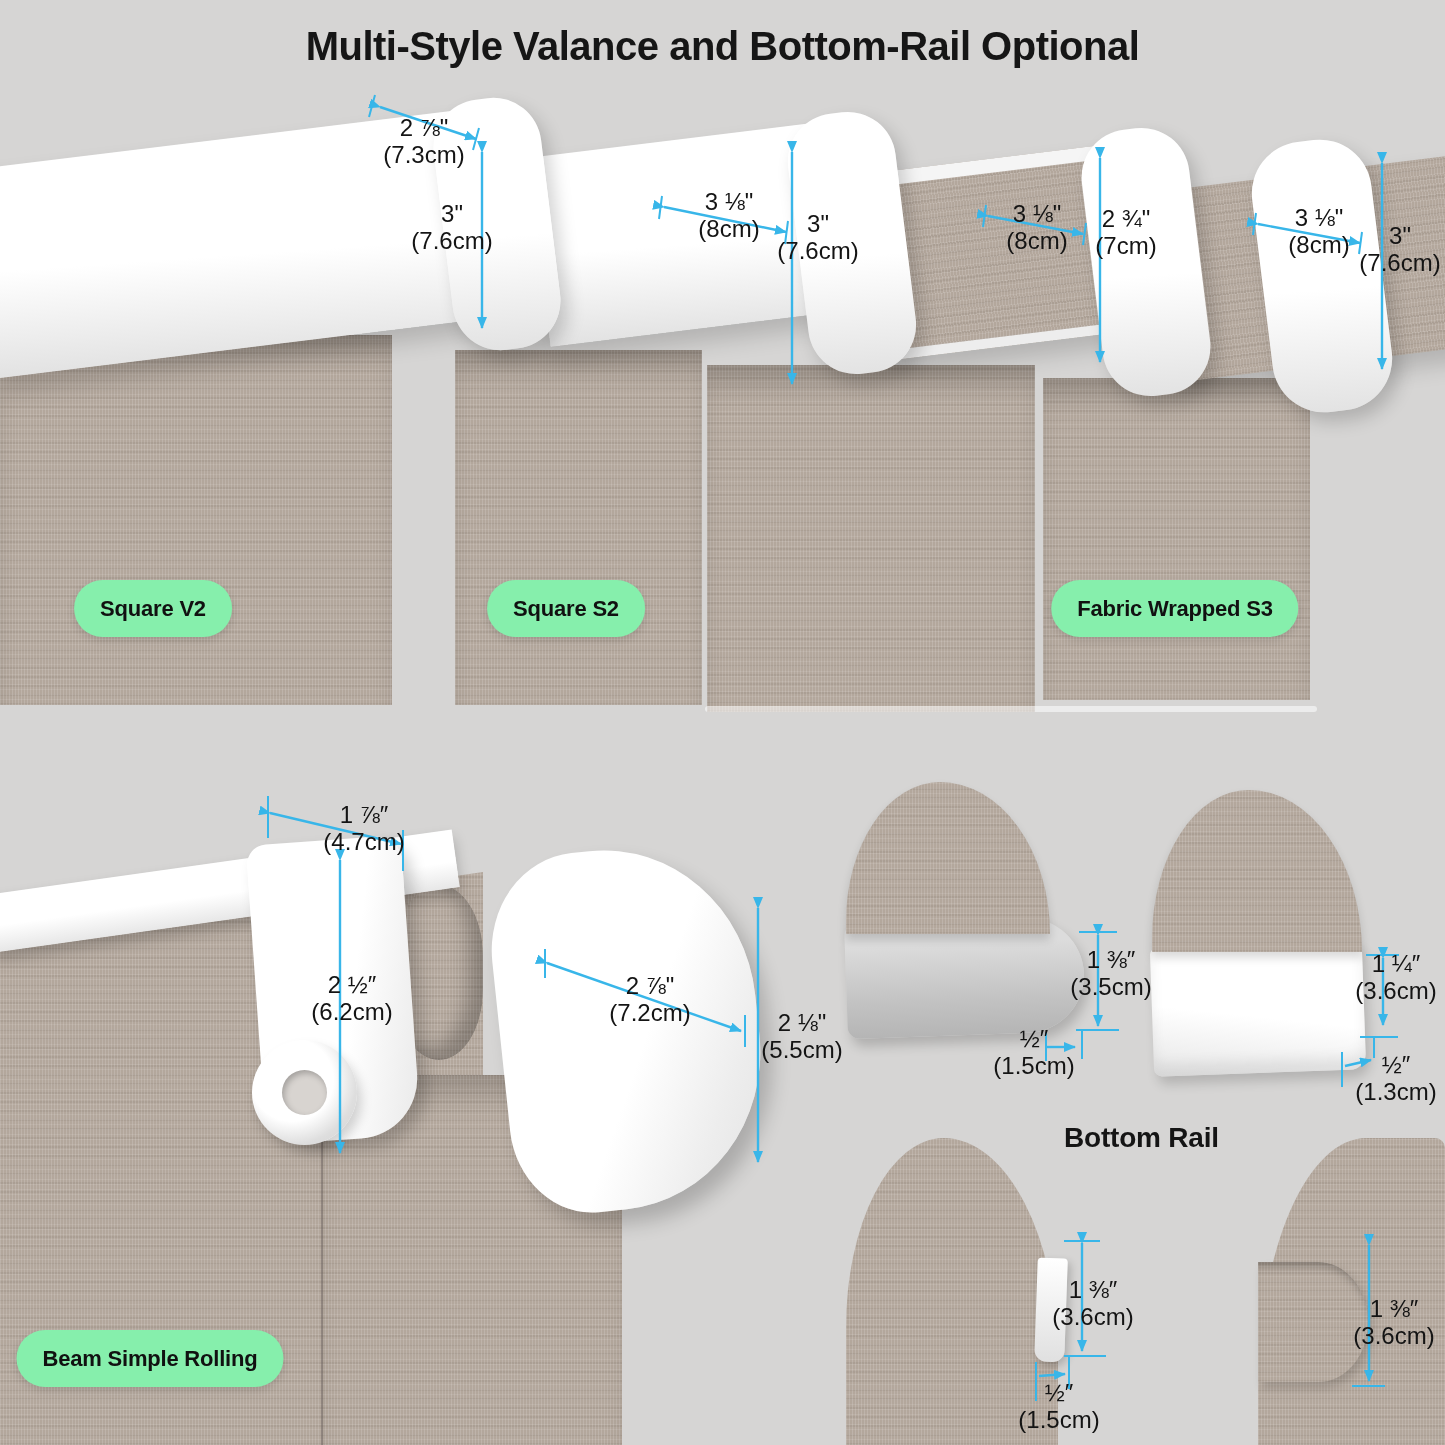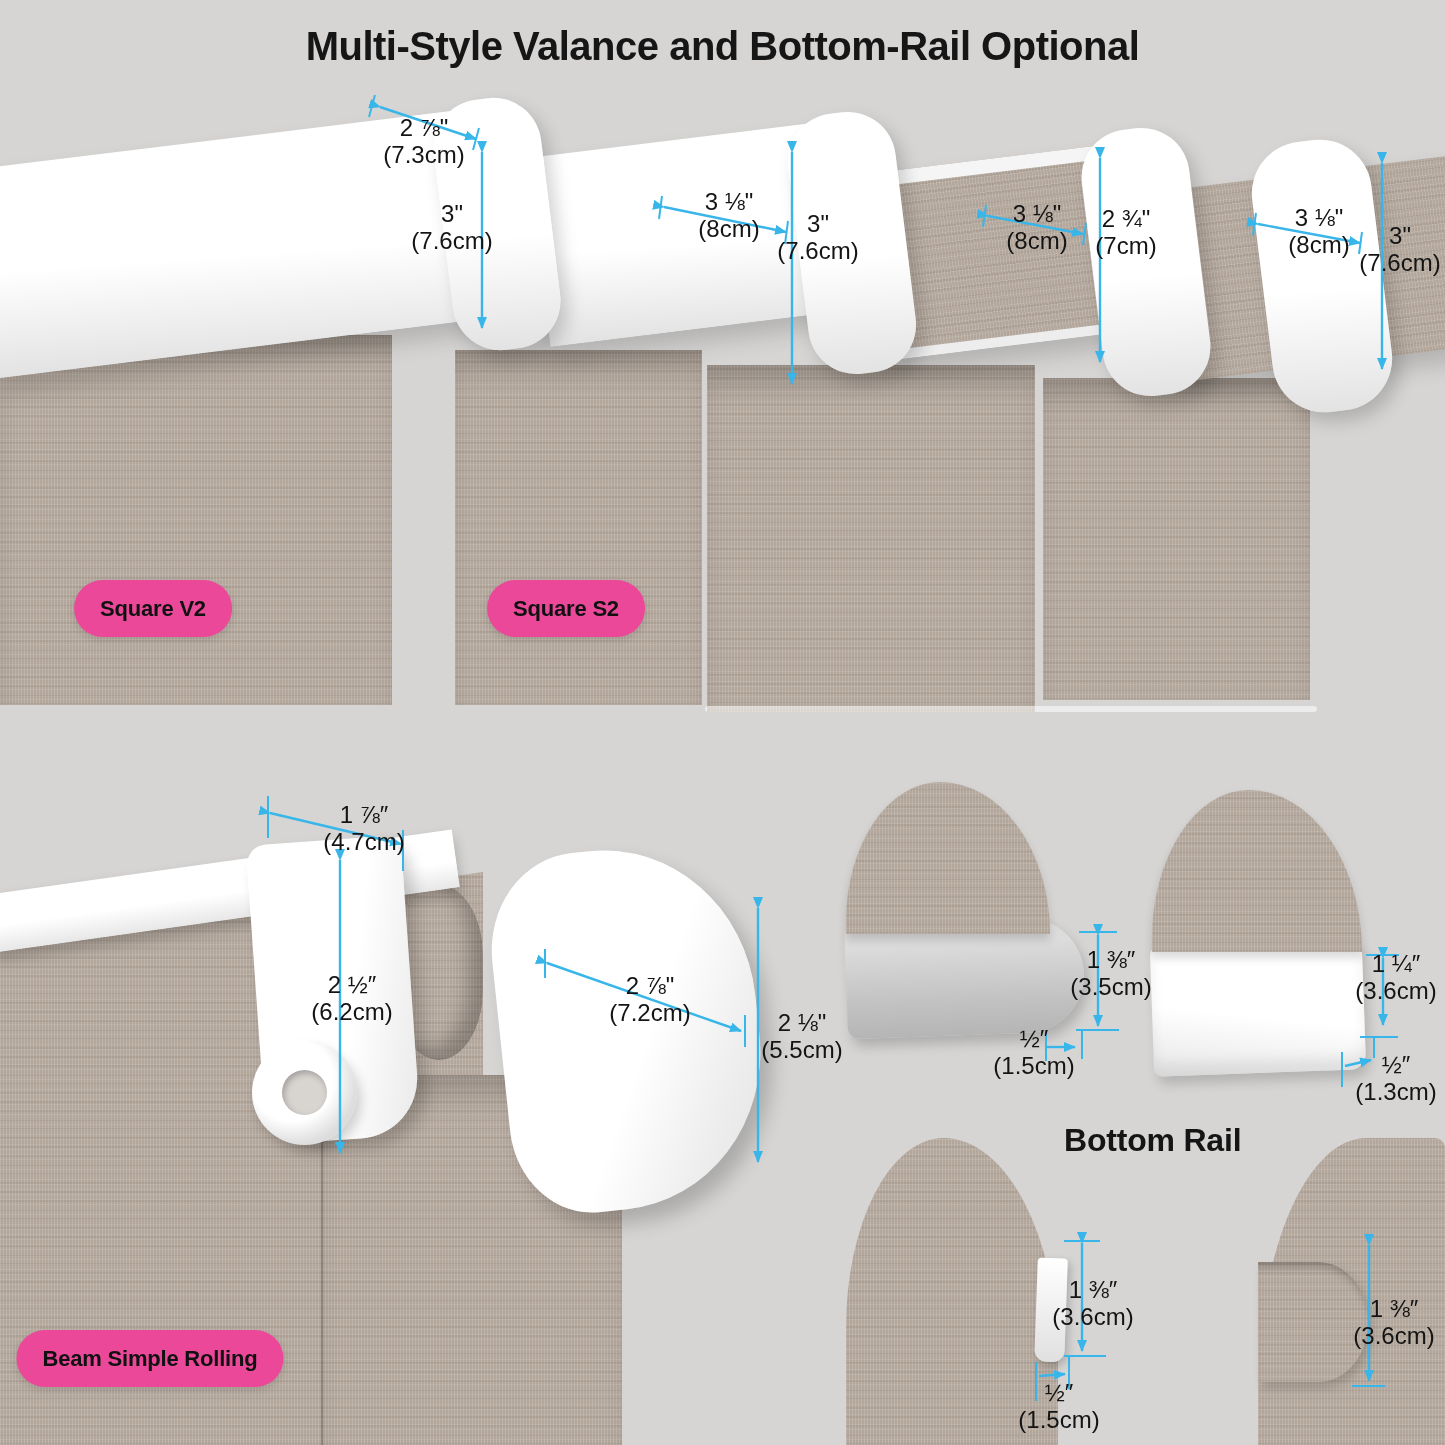--- a/index.html
+++ b/index.html
@@ -20,27 +20,27 @@
   .cap { border-radius:48px; box-shadow:6px 10px 18px rgba(0,0,0,.18); z-index:12; }
   .panel { box-shadow:inset 0 26px 28px -12px rgba(0,0,0,.22); z-index:5; }
 
   .title {
     position:absolute; top:24px; left:0; width:100%; text-align:center;
     font-size:40px; font-weight:800; letter-spacing:-0.5px; color:#161616; z-index:20;
   }
 
   .pill {
     position:absolute; height:57px; display:inline-flex; align-items:center; justify-content:flex-start;
-    background:#ec4899; border-radius:32px; font-weight:bold; font-size:22px; color:#111;
+    background:#86efac; border-radius:32px; font-weight:bold; font-size:22px; color:#111;
     padding:0 26px; white-space:nowrap; box-shadow:0 3px 8px rgba(0,0,0,.12);
     transform:translateX(-50%); z-index:30; letter-spacing:-0.2px;
   }
 
   .section-label {
-    position:absolute; font-weight:bold; font-size:32px; color:#151515; z-index:30; letter-spacing:-0.2px;
+    position:absolute; font-weight:bold; font-size:28px; color:#151515; z-index:30; letter-spacing:-0.2px;
   }
 
   .dim {
     position:absolute; display:flex; flex-direction:column; align-items:center;
     font-size:24px; line-height:1.14; color:#141414; transform:translate(-50%,-50%);
     white-space:nowrap; text-align:center; z-index:41;
   }
   .dim span { display:block; }
 
   svg.overlay { position:absolute; left:0; top:0; z-index:40; pointer-events:none; }
@@ -71,20 +71,23 @@
   </div>
   <div class="abs white3d cap" style="left:1092px;top:128px;width:108px;height:268px;transform:rotate(-7deg);"></div>
   <div class="abs fabric seg" style="left:1172px;top:172px;width:300px;height:192px;transform:rotate(-7deg);"></div>
   <div class="abs white3d cap" style="left:1262px;top:140px;width:120px;height:272px;transform:rotate(-7deg);border-radius:52px;"></div>
 
   <div class="pill" style="left:153px;top:580px;">
       <span>Square V2</span>
     </div>
   <div class="pill" style="left:566px;top:580px;">
       <span>Square S2</span>
+    </div>
+  <div class="pill" style="left:1175px;top:580px;">
+      <span>Fabric Wrapped S3</span>
     </div>
 
   <div class="abs fabric" style="left:0;top:872px;width:483px;height:573px;clip-path:polygon(0 70px,100% 0,100% 100%,0 100%);z-index:5;"></div>
   <div class="abs fabric" style="left:395px;top:885px;width:88px;height:175px;border-radius:44px/70px;box-shadow:inset -14px -10px 18px rgba(0,0,0,.25);z-index:7;"></div>
   <div class="abs" style="left:-12px;top:862px;width:470px;height:58px;transform:rotate(-8deg);background:linear-gradient(180deg,#ffffff 55%,#e7e7e7);box-shadow:0 8px 14px rgba(0,0,0,.22);z-index:8;"></div>
   <div class="abs" style="left:256px;top:840px;width:155px;height:300px;transform:rotate(-4deg);background:linear-gradient(100deg,#ffffff 60%,#e9e9e9);border-radius:20px 26px 60px 60px;box-shadow:8px 10px 16px rgba(0,0,0,.20);z-index:9;"></div>
   <div class="abs" style="left:252px;top:1040px;width:105px;height:105px;border-radius:50%;background:radial-gradient(circle at 38% 38%,#ffffff 45%,#dedede 70%,#cfcfcf);box-shadow:4px 8px 12px rgba(0,0,0,.18);z-index:10;"></div>
   <div class="abs" style="left:282px;top:1070px;width:45px;height:45px;border-radius:50%;background:#d8d4d0;box-shadow:inset 2px 3px 6px rgba(0,0,0,.25);z-index:11;"></div>
   <div class="pill" style="left:150px;top:1330px;">
       <span>Beam Simple Rolling</span>

